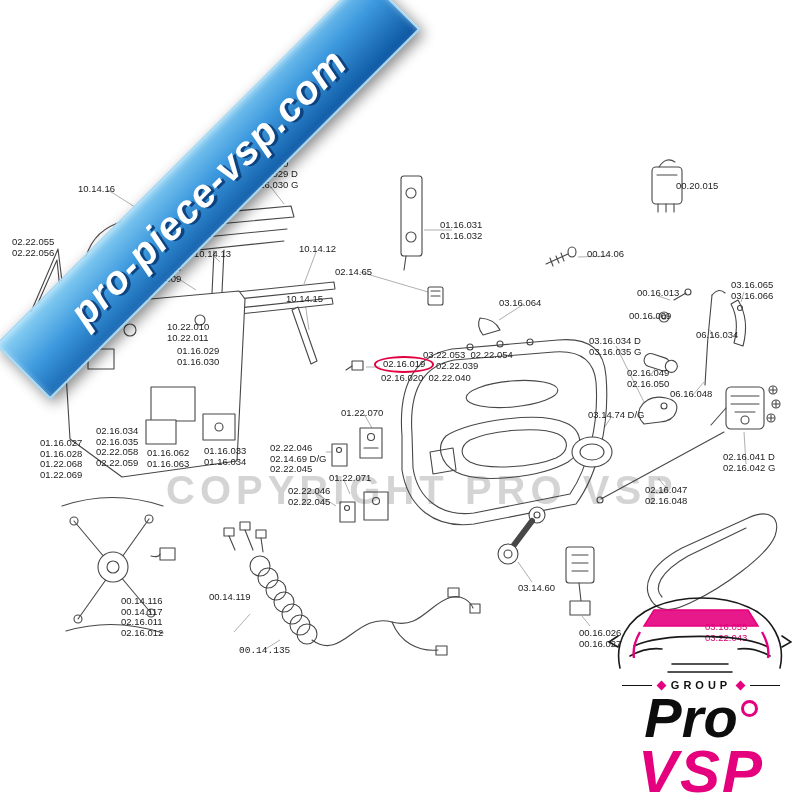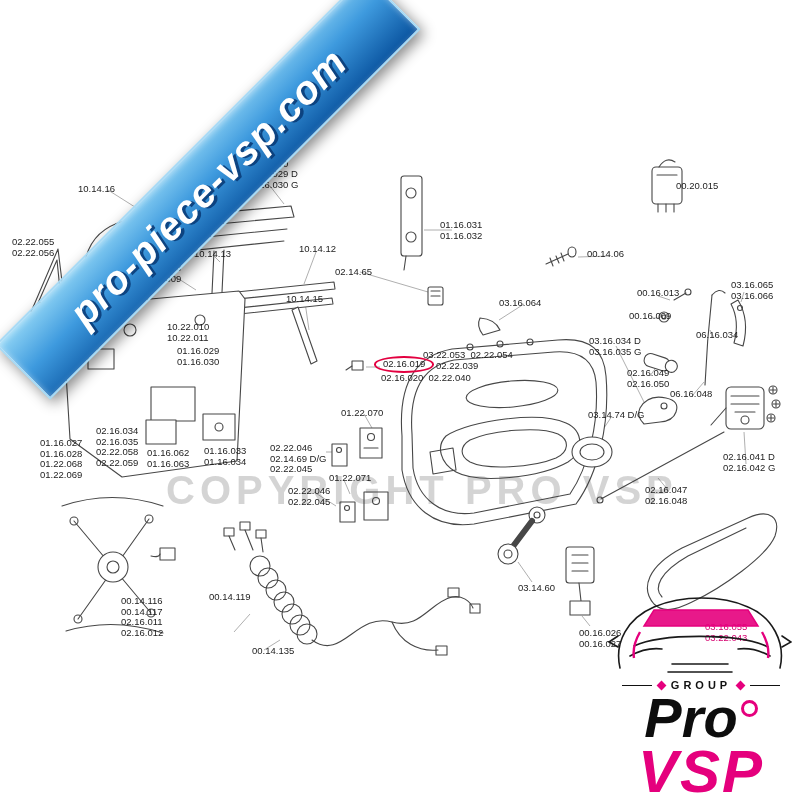--- a/index.html
+++ b/index.html
@@ -305,21 +305,21 @@
       <div class="part-label" style="left: 341px; top: 408px;"><div>01.22.070</div></div>
       <div class="part-label" style="left: 270px; top: 443px;"><div>02.22.046</div><div>02.14.69 D/G</div><div>02.22.045</div></div>
       <div class="part-label" style="left: 329px; top: 473px;"><div>01.22.071</div></div>
       <div class="part-label" style="left: 288px; top: 486px;"><div>02.22.046</div><div>02.22.045</div></div>
       <div class="part-label" style="left: 40px; top: 438px;"><div>01.16.027</div><div>01.16.028</div><div>01.22.068</div><div>01.22.069</div></div>
       <div class="part-label" style="left: 96px; top: 426px;"><div>02.16.034</div><div>02.16.035</div><div>02.22.058</div><div>02.22.059</div></div>
       <div class="part-label" style="left: 147px; top: 448px;"><div>01.16.062</div><div>01.16.063</div></div>
       <div class="part-label" style="left: 204px; top: 446px;"><div>01.16.033</div><div>01.16.034</div></div>
       <div class="part-label" style="left: 121px; top: 596px;"><div>00.14.116</div><div>00.14.117</div><div>02.16.011</div><div>02.16.012</div></div>
       <div class="part-label" style="left: 209px; top: 592px;"><div>00.14.119</div></div>
-      <div class="part-label" style="left: 252px; top: 646px;"><div>00.14.135</div></div>
+      <div class="part-label" style="left: 239px; top: 646px; font-family: Liberation Mono, monospace;"><div>00.14.135</div></div>
       <div class="part-label" style="left: 518px; top: 583px;"><div>03.14.60</div></div>
       <div class="part-label" style="left: 579px; top: 628px;"><div>00.16.026</div><div>00.16.027</div></div>
       <div class="part-label" style="left: 705px; top: 622px; color: rgb(214, 0, 111);"><div>03.16.055</div><div>03.22.043</div></div>
     </div>
 
   <div class="ribbon-wrap">
     <div class="ribbon">pro-piece-vsp.com</div>
   </div>
 
   <div class="logo">

